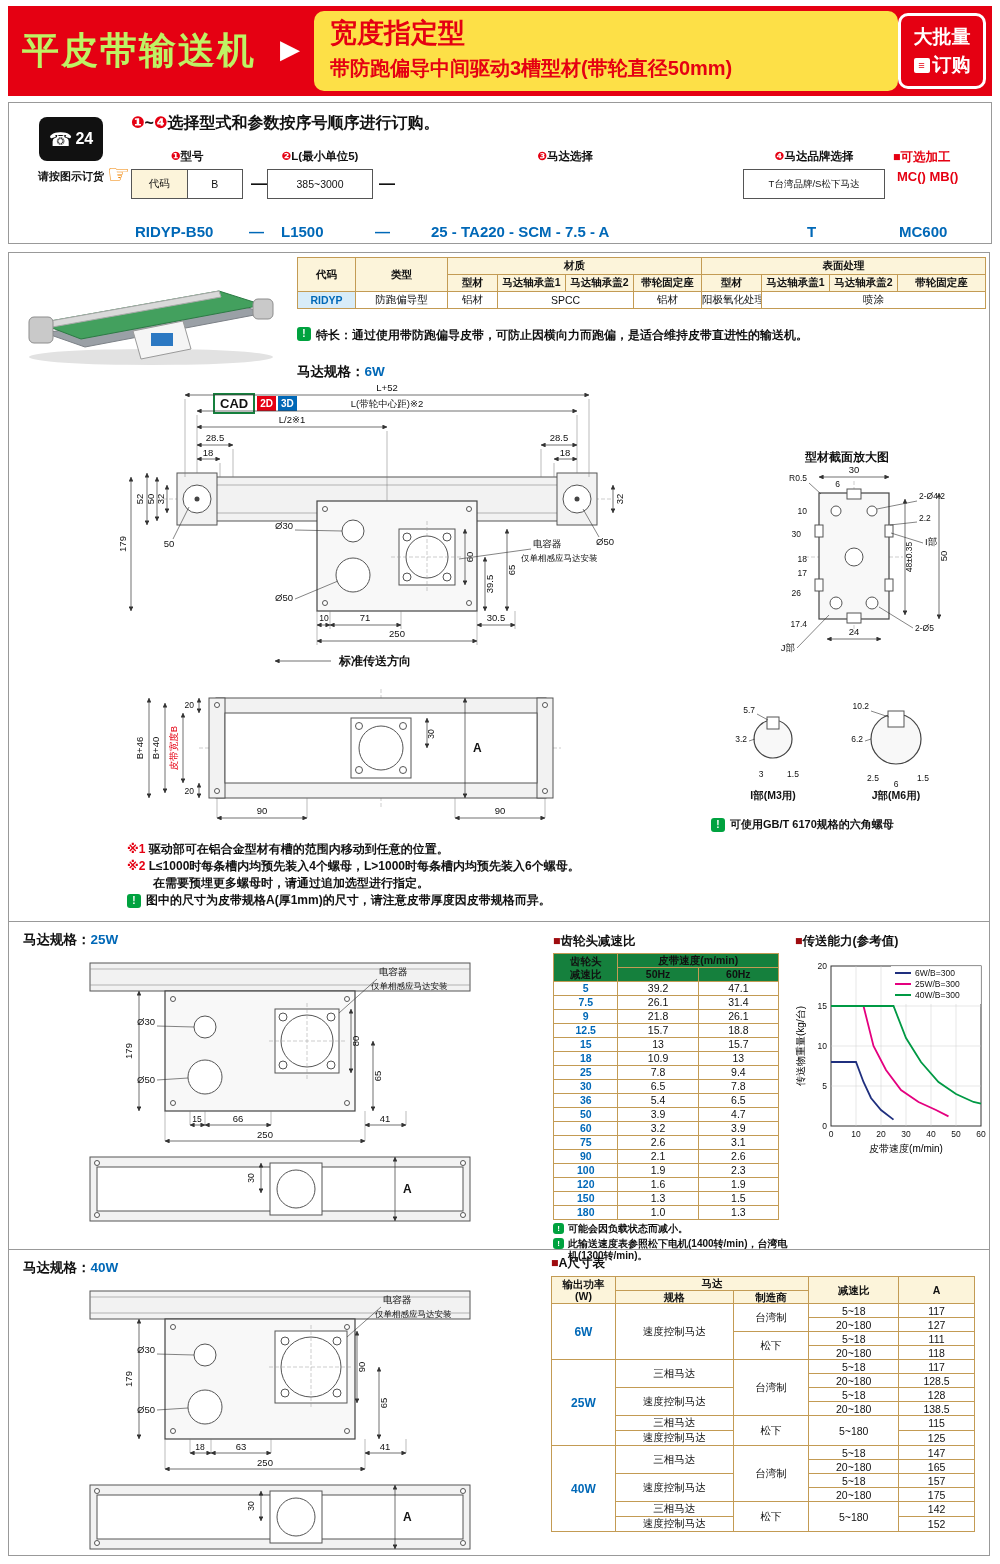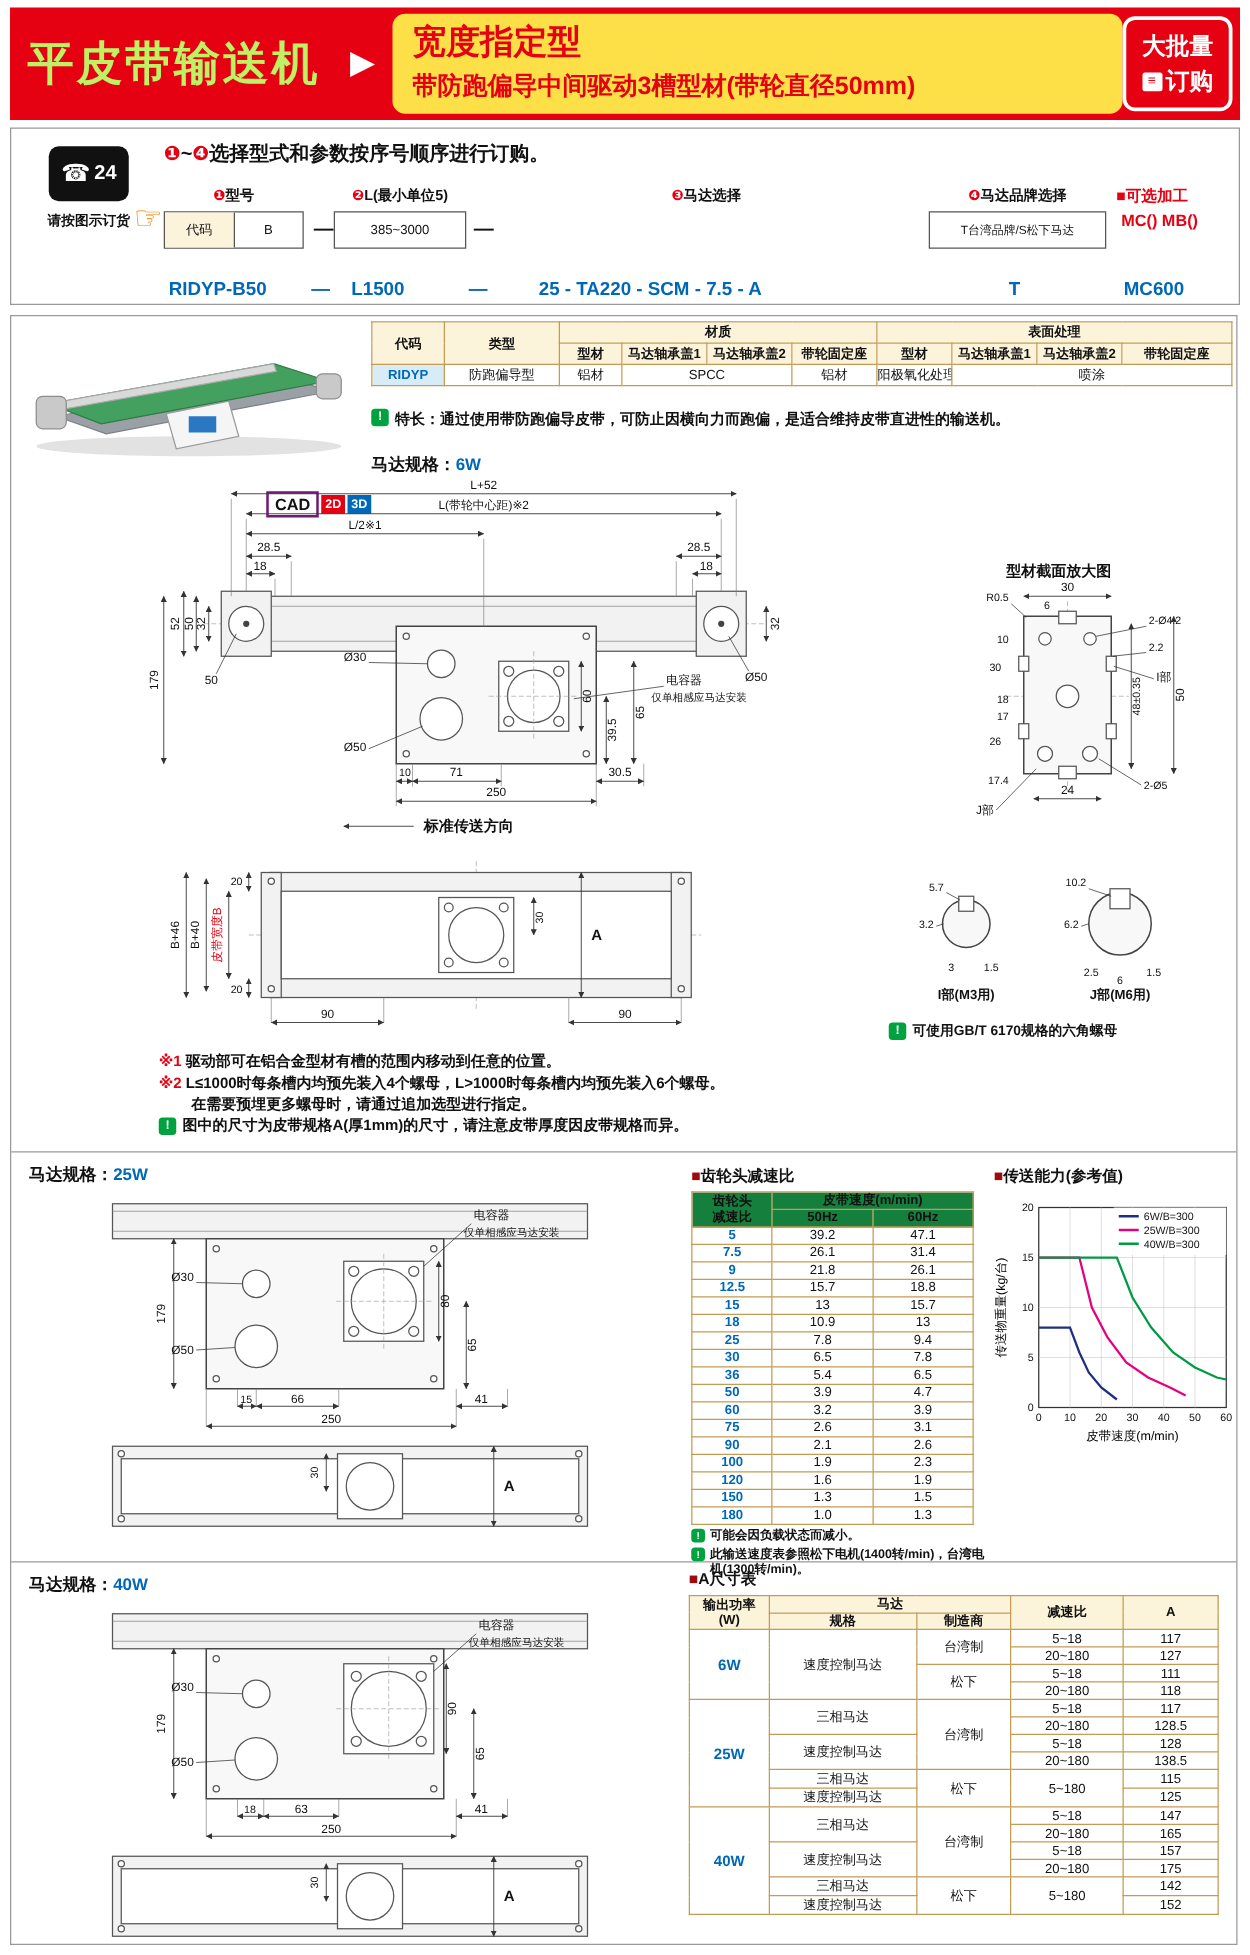--- a/index.html
+++ b/index.html
@@ -45,21 +45,21 @@
   .mtable{border-collapse:collapse;table-layout:fixed;width:688px;}
   .mtable th,.mtable td{border:1px solid #c39b54;font-size:10.5px;padding:1px 0;text-align:center;overflow:hidden;white-space:nowrap;}
   .mtable th{background:#fcf4da;}
   .code-cell{background:#d8ecf8;color:#0068b7;font-weight:bold;font-size:11.5px;}
   .feat{display:flex;gap:5px;align-items:flex-start;font-size:12px;font-weight:bold;}
   .gicon{flex:0 0 auto;width:14px;height:14px;background:#00a23f;color:#fff;border-radius:3px;font-size:10px;line-height:14px;text-align:center;font-weight:bold;}
   .speclbl{font-size:13.5px;font-weight:bold;white-space:nowrap;}
   .sect{font-size:12.5px;font-weight:bold;white-space:nowrap;}
   .sq{color:#9e0b0f;}
   .cadw{display:flex;align-items:center;gap:2px;}
-  .cadl{border:2px solid #701a75;padding:1px 5px;font-weight:bold;font-size:13px;}
+  .cadl{border:2px solid #15803d;padding:1px 5px;font-weight:bold;font-size:13px;}
   .cad2{background:#e50012;color:#fff;font-size:10px;font-weight:bold;padding:2px 3px;}
   .cad3{background:#0068b7;color:#fff;font-size:10px;font-weight:bold;padding:2px 3px;}
   .noteln{font-size:12px;font-weight:bold;line-height:17px;white-space:nowrap;}
   .nmark{color:#e50012;}
   .nindent{padding-left:26px;}
   .nutnote{display:flex;gap:5px;align-items:center;font-size:11px;font-weight:bold;white-space:nowrap;}
   
   .gtable{border-collapse:collapse;width:226px;}
   .gtable th,.gtable td{border:1px solid #c39b54;font-size:10.5px;text-align:center;padding:0;}
   .gtable th{background:#15803d;line-height:1.25;}

